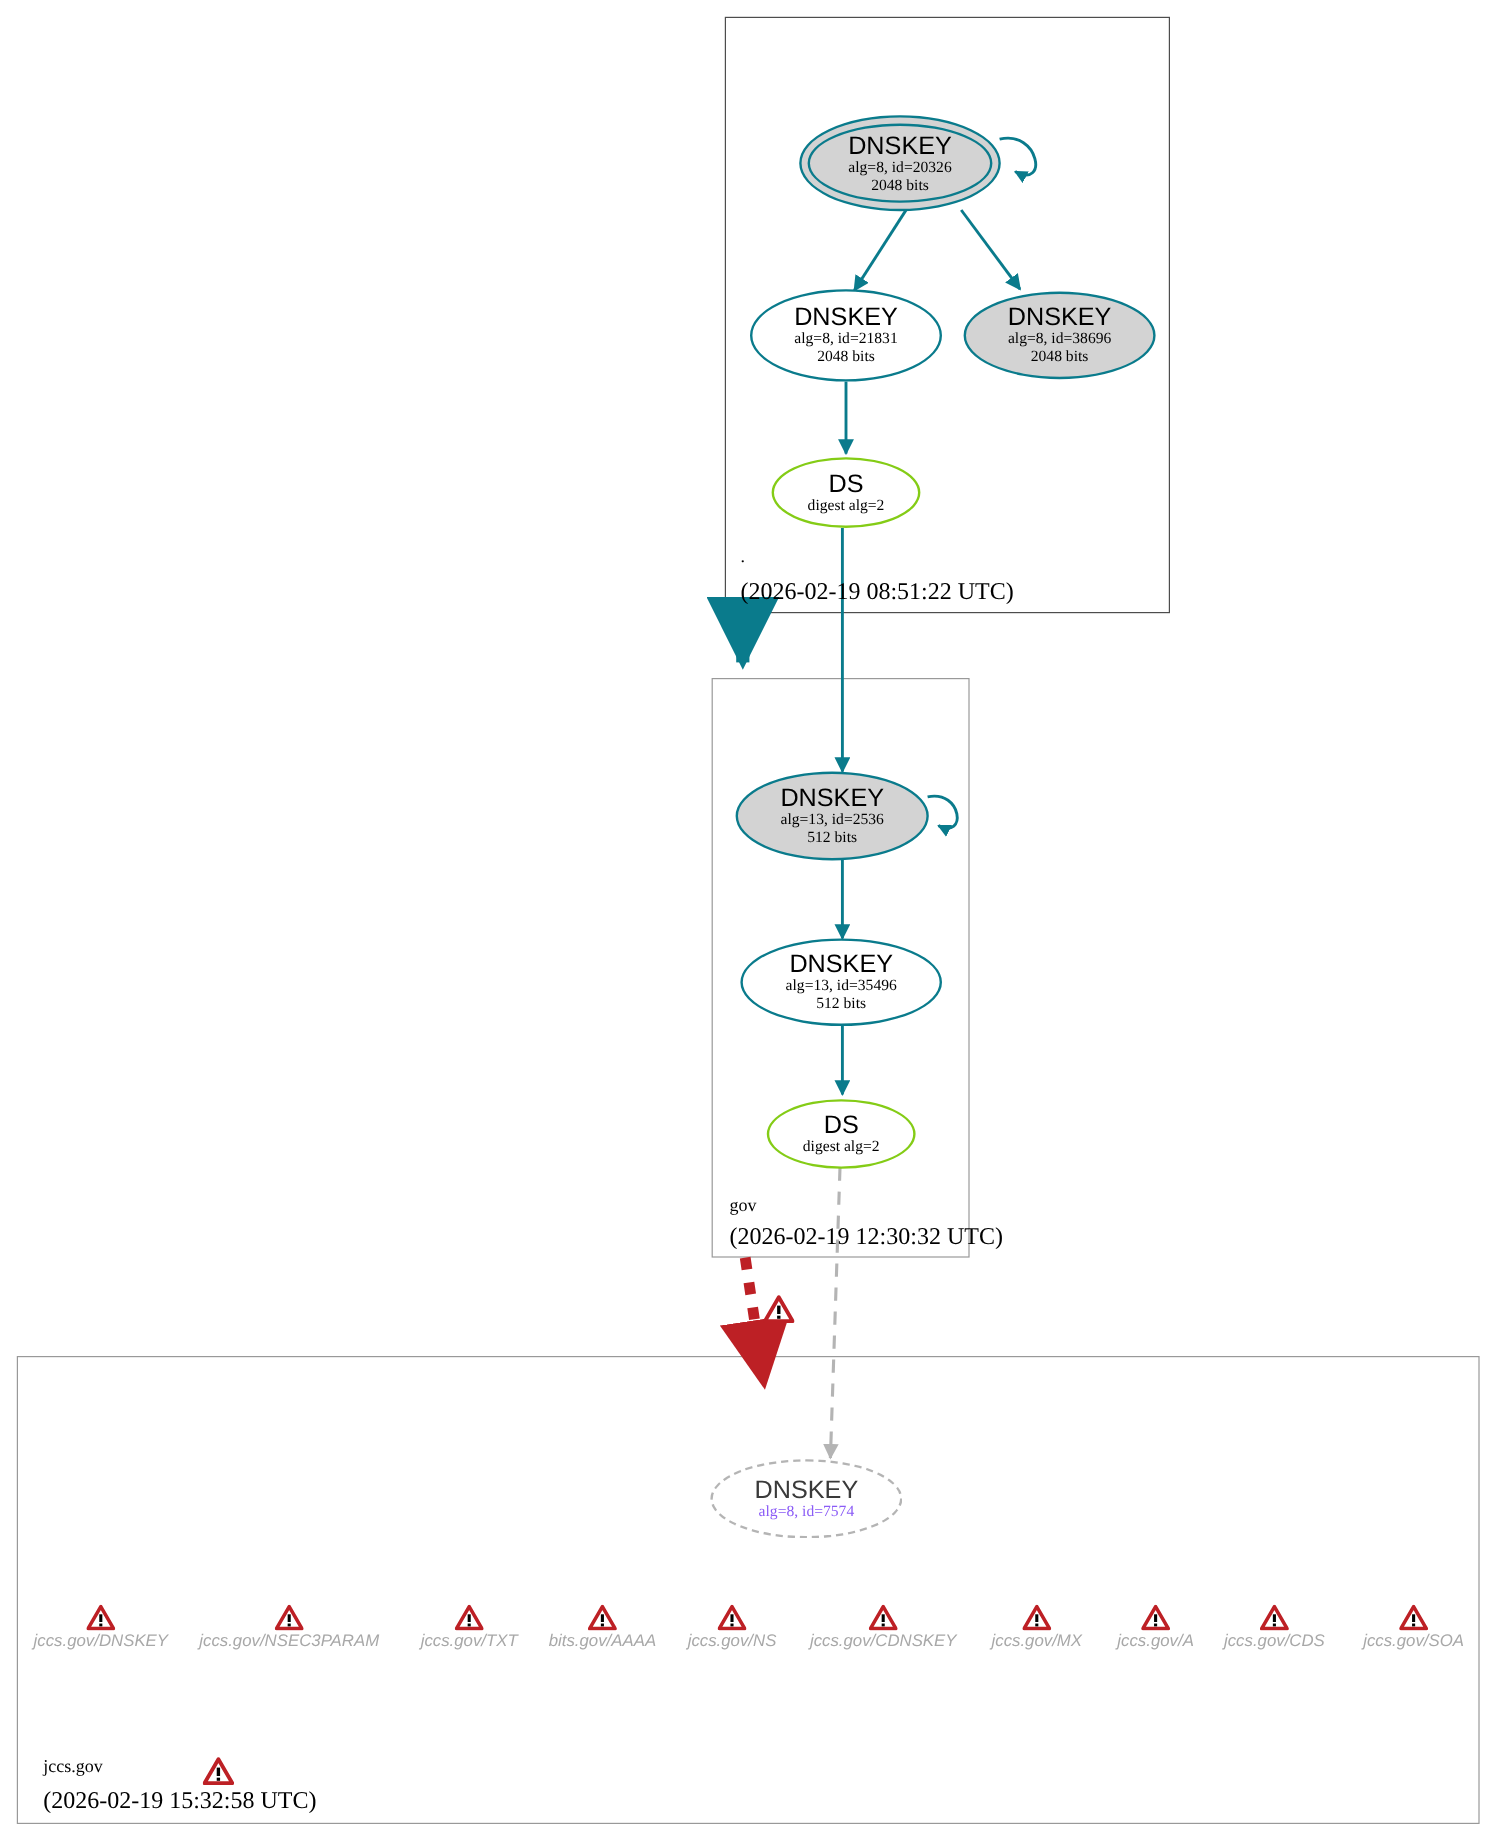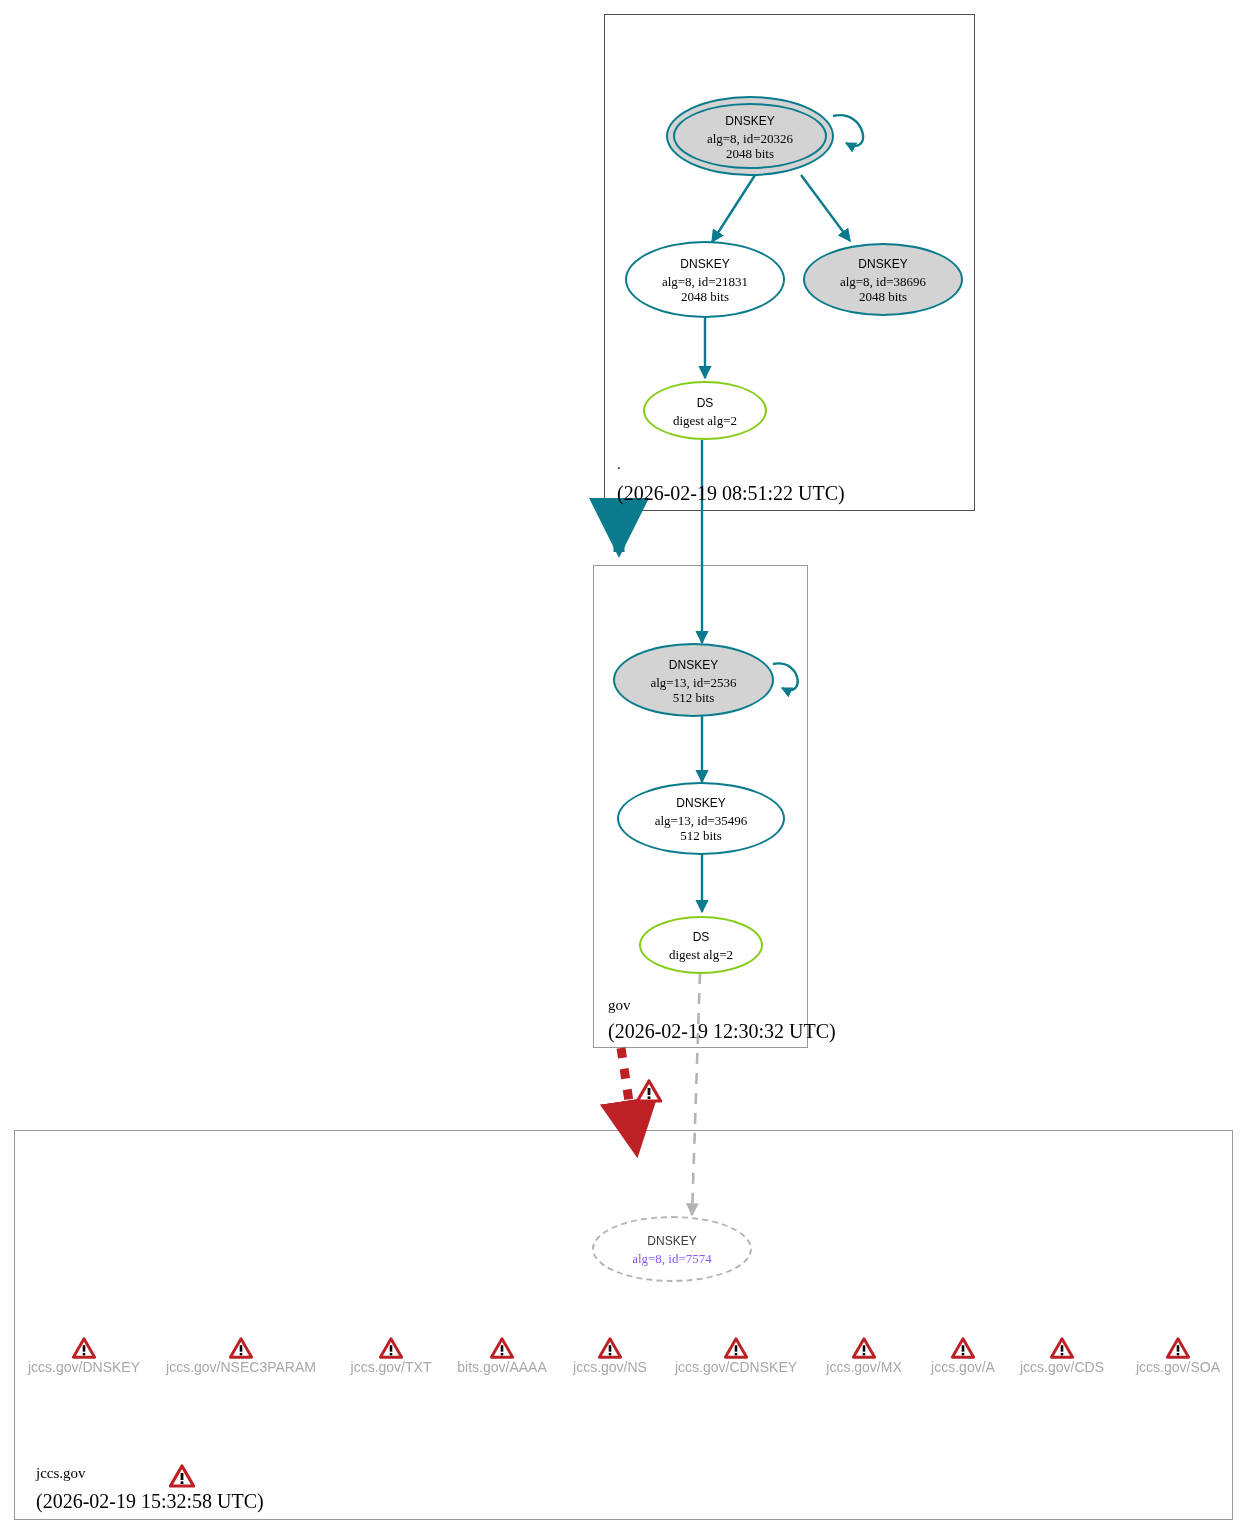--- a/index.html
+++ b/index.html
@@ -47,21 +47,21 @@
     display: flex;
     flex-direction: column;
     align-items: center;
     justify-content: center;
     text-align: center;
     box-sizing: border-box;
     border-radius: 50%;
   }
   .node .t1 {
     font-family: "Liberation Sans", sans-serif;
-    font-size: 12px;
+    font-size: 21px;
     line-height: 19px;
     color: #000000;
   }
   .node .t2 {
     font-family: "Liberation Serif", serif;
     font-size: 13px;
     line-height: 15px;
     color: #000000;
   }
   .node.sep {
@@ -95,20 +95,21 @@
   }
   .errcell {
     position: absolute;
     display: flex;
     flex-direction: column;
     align-items: center;
     width: 0;
   }
   .errcell .errlabel {
     font-family: "Liberation Sans", sans-serif;
+    font-style: italic;
     font-size: 14px;
     color: #a8a8a8;
     white-space: nowrap;
   }
   .warn {
     display: block;
   }
   .warn-inline {
     position: absolute;
   }

